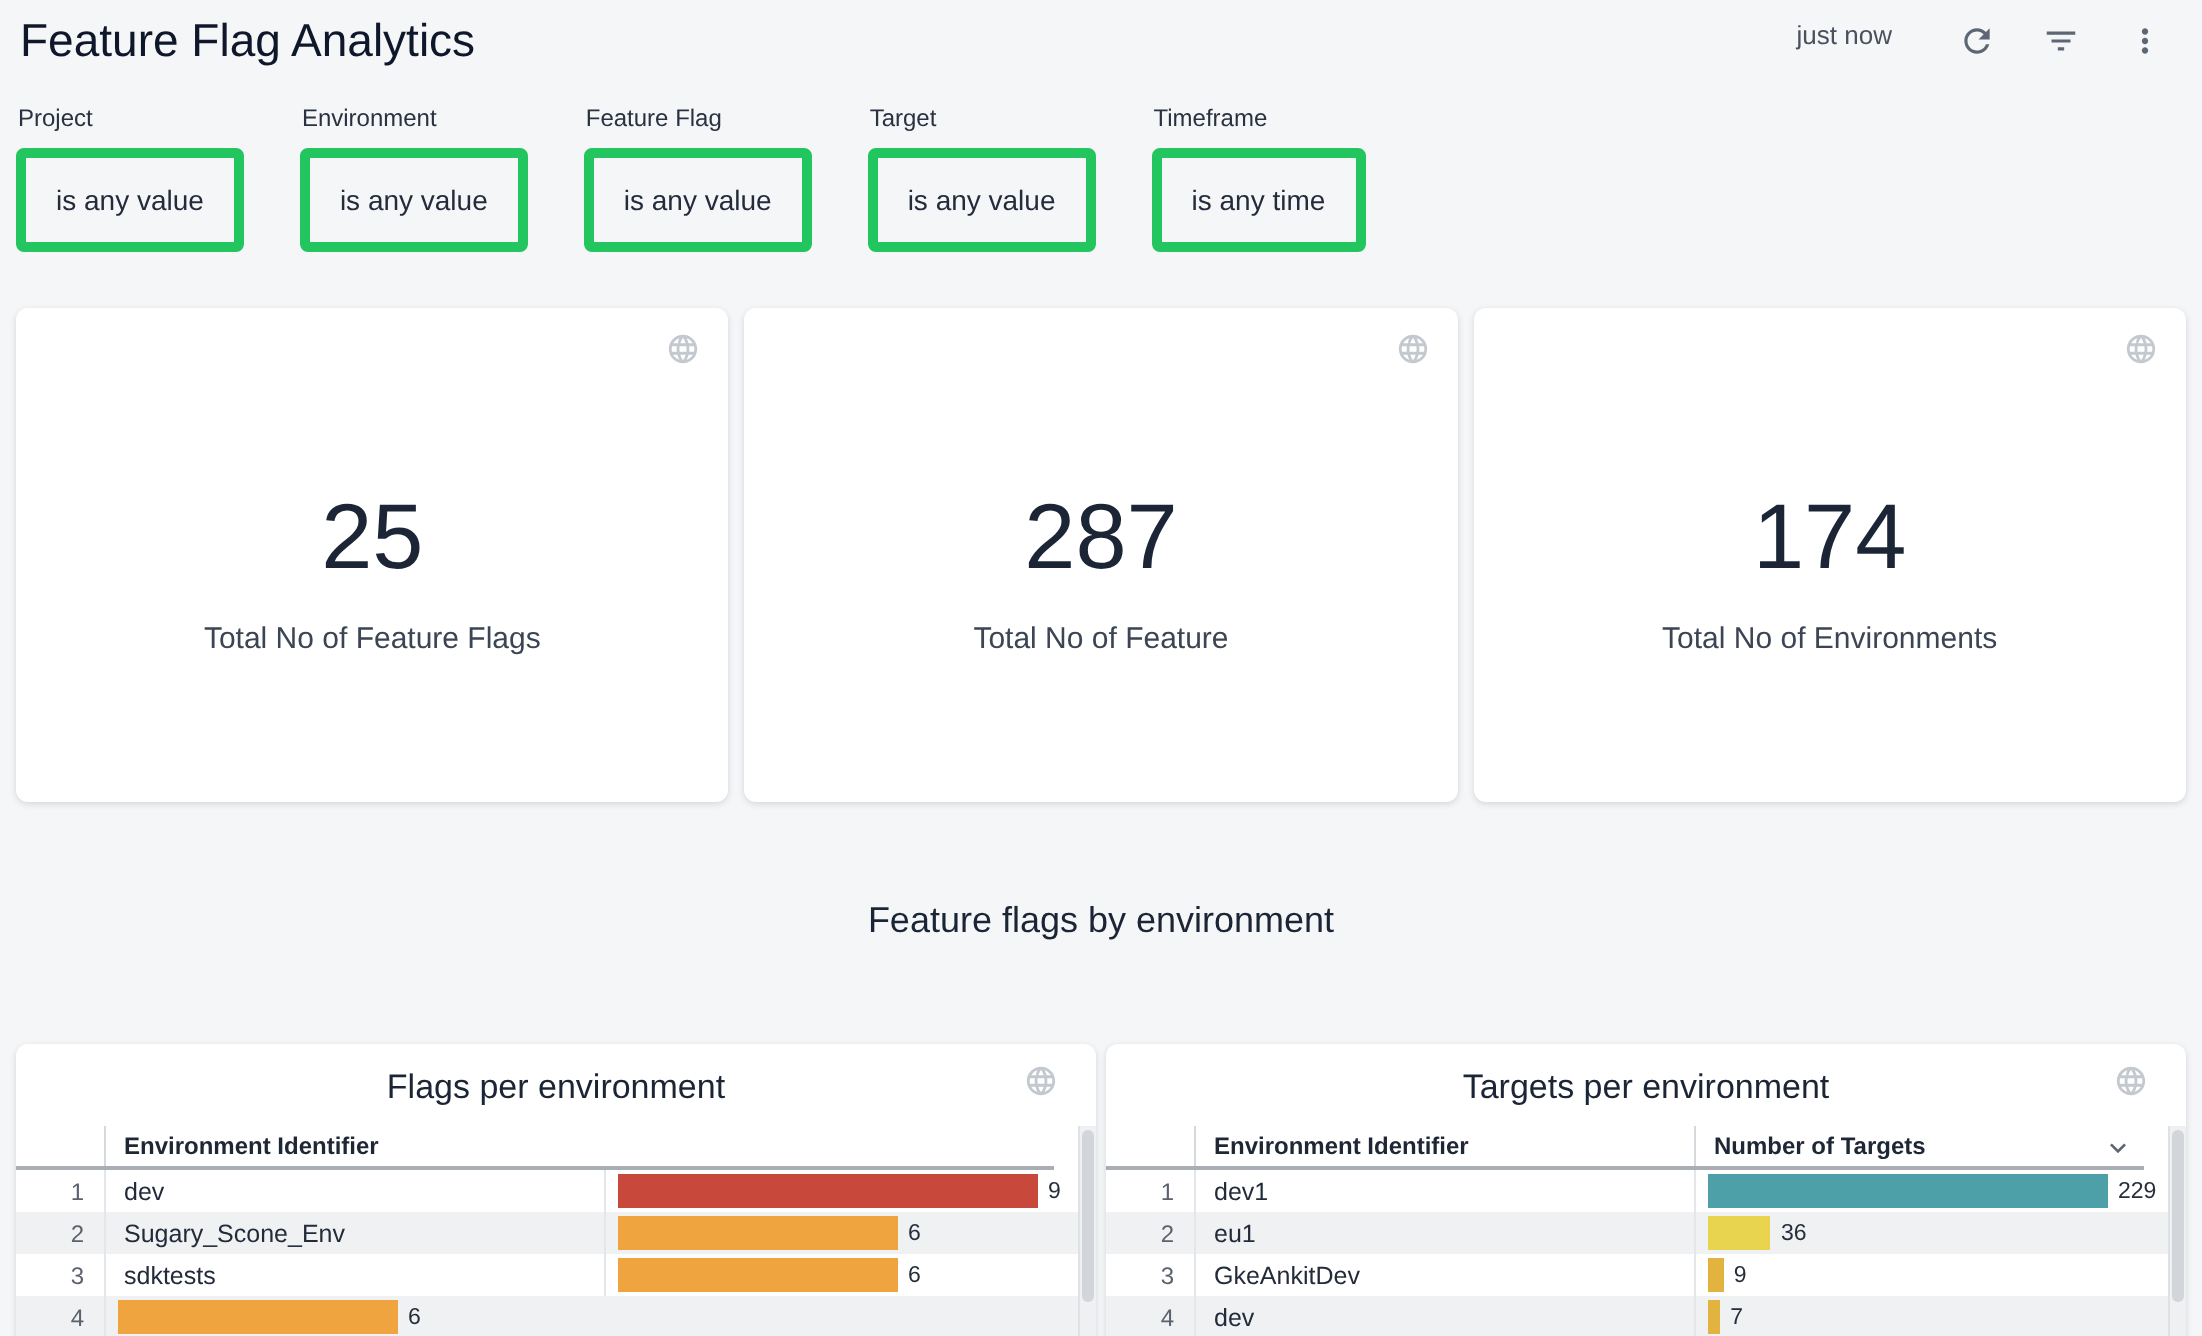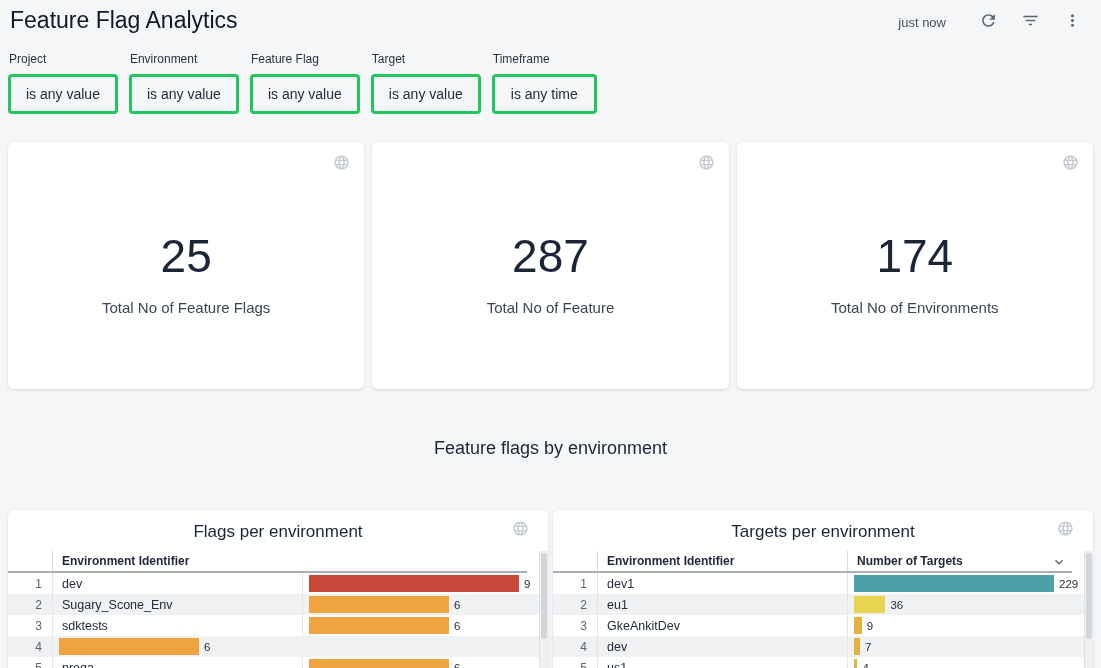--- a/index.html
+++ b/index.html
@@ -4,29 +4,29 @@
 <style>
   * { box-sizing: border-box; }
   html,body { margin:0; padding:0; background:#f5f6f8; }
   .page {
     position:relative; width:1101px; height:668px; overflow:hidden;
     background:#f5f6f8; font-family:"Liberation Sans", sans-serif;
   }
   
   .topbar { display:flex; justify-content:space-between; align-items:flex-start; padding:5px 17px 0 10px; }
   .page-title { font-size:23px; font-weight:400; color:#0f172a; margin:0; line-height:31px; }
-  .topbar-right { display:flex; align-items:center; margin-top:5px; }
+  .topbar-right { display:flex; align-items:flex-start; margin-top:5px; }
   .updated { font-size:13px; color:#49505e; margin-right:12px; }
   .icon-btn { width:24px; height:24px; border:none; background:none; padding:0; margin-left:18px;
               display:flex; align-items:center; justify-content:center; cursor:pointer; color:#5d6673; }
   .icon-btn svg { fill:currentColor; }
   
-  .filters { display:flex; gap:11px; padding:17px 0 0 8px; }
+  .filters { display:flex; gap:28px; padding:17px 0 0 8px; }
   .filter-label { font-size:12px; color:#2a3140; margin:0 0 8px 1px; line-height:13px; }
-  .filter-value { height:40px; min-width:105px; padding:0 15px; border:3px solid #22c55e; border-radius:4px;
+  .filter-value { height:52px; min-width:105px; padding:0 15px; border:5px solid #22c55e; border-radius:4px;
                   background:transparent; font-size:14px; color:#242c3c; font-family:inherit; cursor:pointer; }
   
   .kpi-row { display:flex; gap:8px; margin:28px 8px 0 8px;justify-content:space-between; }
   .kpi-card { flex:1; height:247px; background:#fff; border-radius:6px;
               box-shadow:0 1px 3px rgba(40,50,60,.16); position:relative;
               display:flex; flex-direction:column; align-items:center; justify-content:center; padding-top:16px; }
   .kpi-value { font-size:46px; color:#1b2536; line-height:48px; }
   .kpi-label { font-size:15px; color:#3c4554; margin-top:19px; }
   .tile-globe { position:absolute; top:12px; right:14px; color:#c3c9cf; }
   .tile-globe svg { fill:currentColor; }

